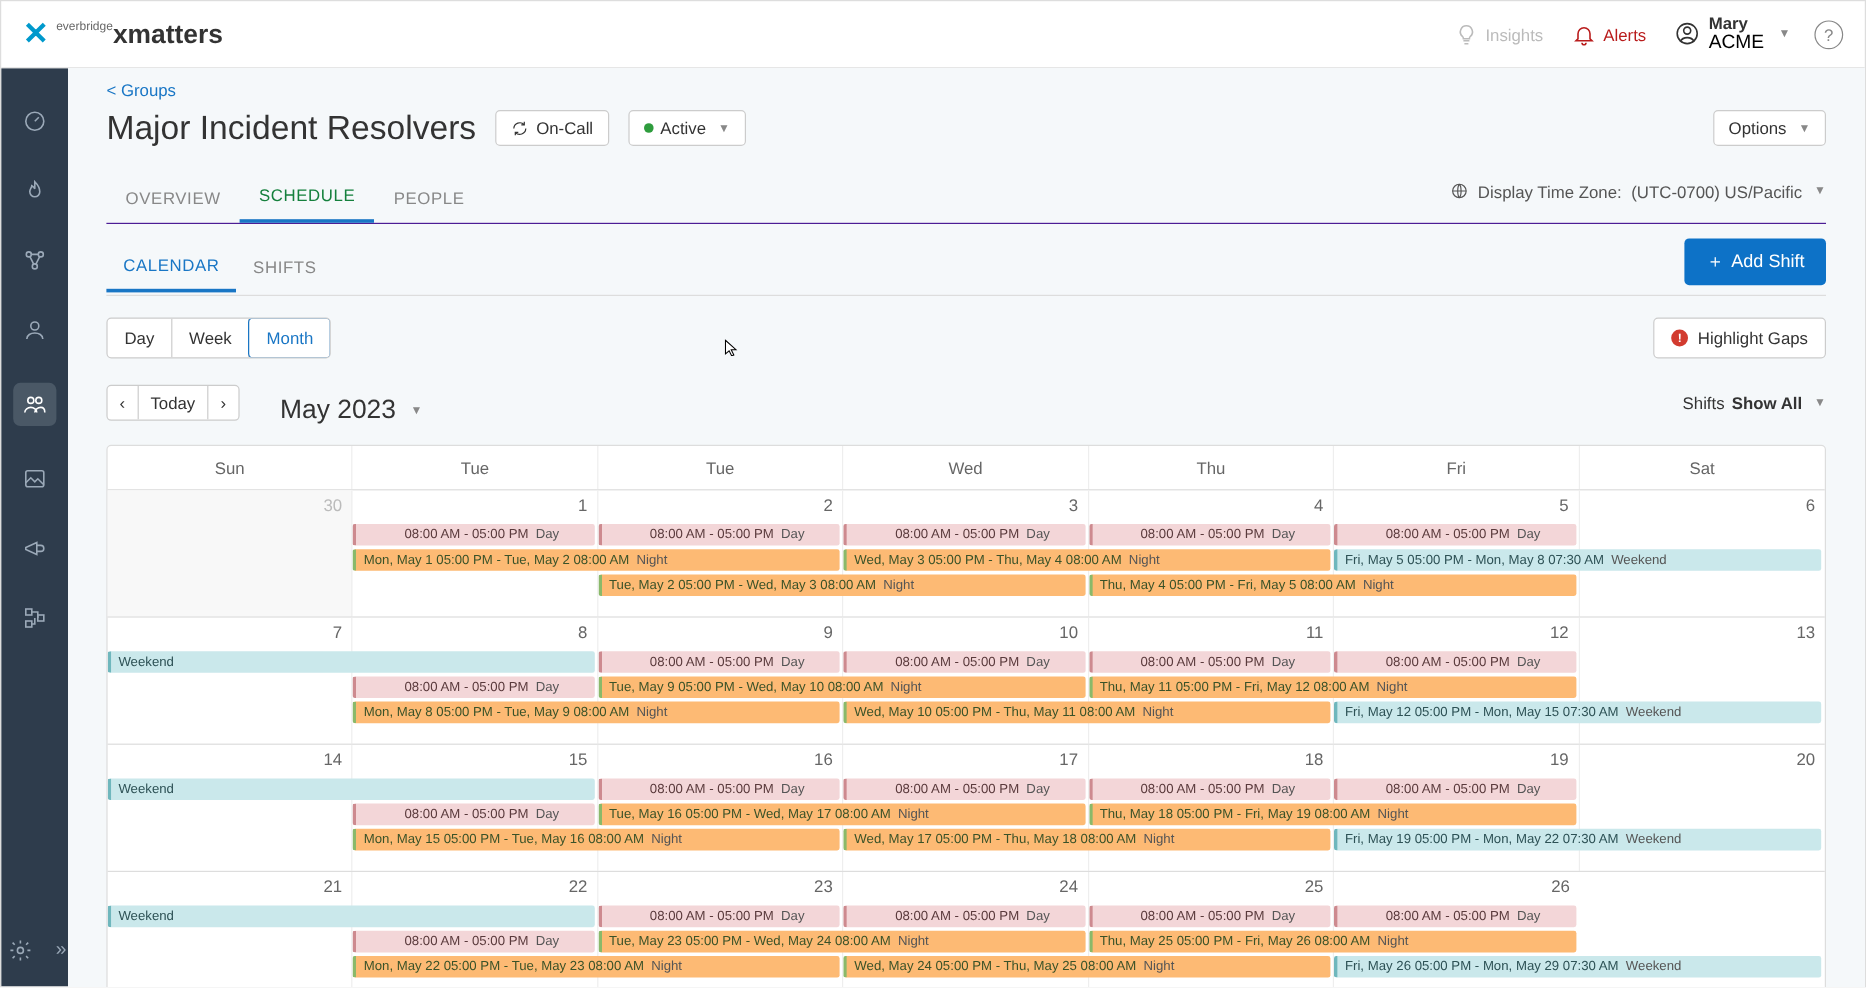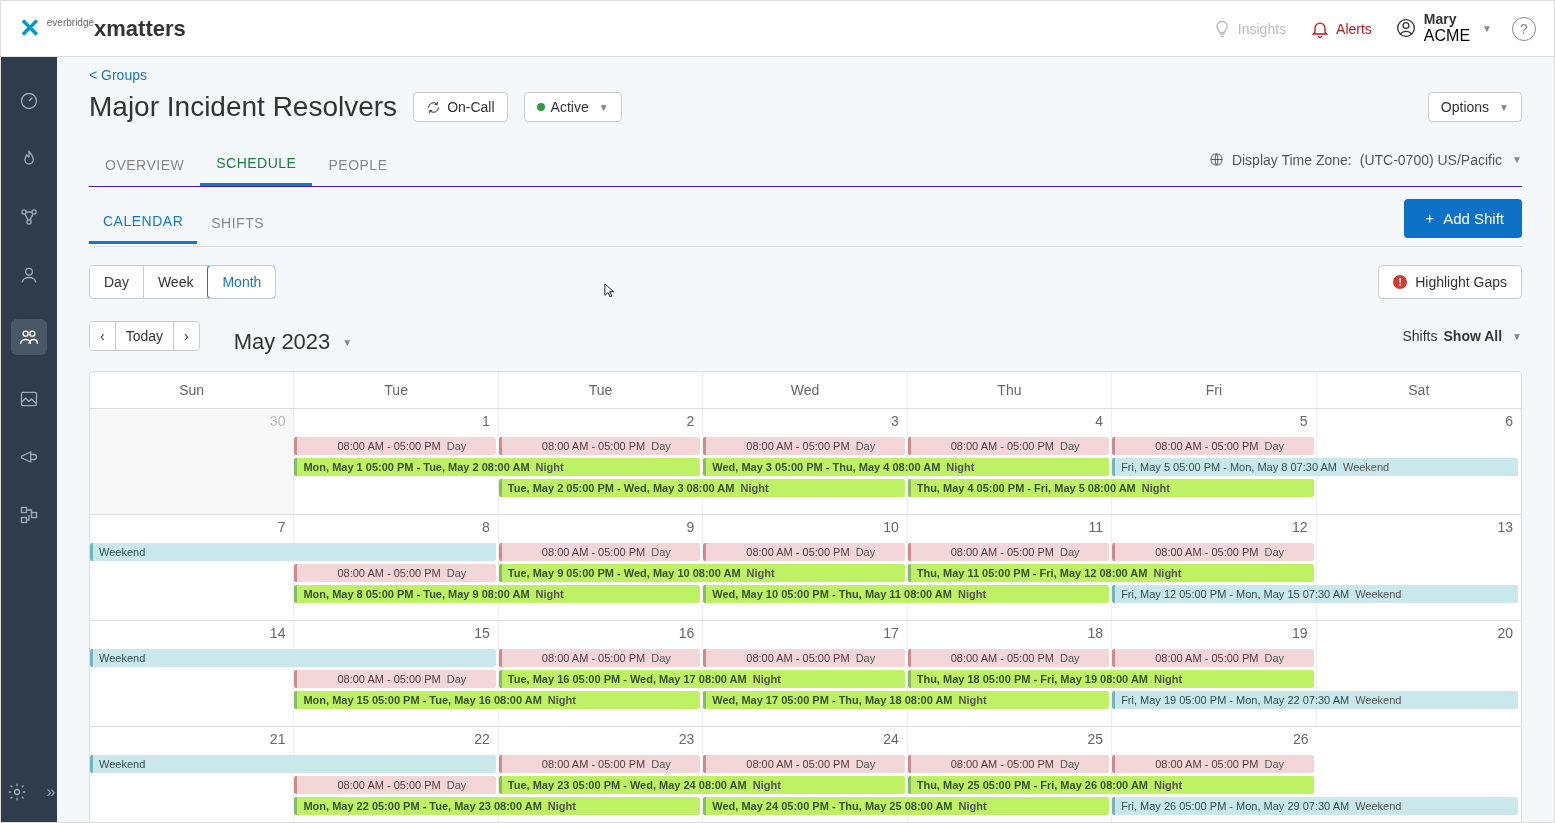--- a/index.html
+++ b/index.html
@@ -69,21 +69,21 @@
 .cal-body { position: relative; }
 .week-row { position: relative; border-top: 1px solid #ddd; height: 106px; }
 .day-grid { position: absolute; inset: 0; display: grid; grid-template-columns: repeat(7, 1fr); }
 .day-cell { border-right: 1px solid #eee; padding: 4px 8px; text-align: right; color: #666; font-size: 14px; }
 .day-cell:last-child { border-right: none; }
 .day-cell.dim { background: #f8f8f8; color: #bbb; }
 .events { position: absolute; left: 0; right: 0; top: 28px; }
 .event { position: absolute; height: 18px; font-size: 11px; padding: 1px 6px; border-radius: 2px; white-space: nowrap; overflow: hidden; cursor: pointer; display: flex; align-items: center; gap: 6px; }
 .event .lbl2 { color: #555; }
 .ev-pink { background: #f3d6d8; border-left: 3px solid #cd8a8f; color: #5a3a3c; padding-left: 40px; }
-.ev-green { background: #bef264; border-left: 3px solid #8ab96a; color: #3a5228; font-weight: bold; }
+.ev-green { background: #fdba74; border-left: 3px solid #8ab96a; color: #3a5228; }
 .ev-teal { background: #cae8eb; border-left: 3px solid #6fb7bd; color: #2d5155; }
 
 .cursor-arrow { position: absolute; left: 547px; top: 226px; font-size: 16px; color: #000; pointer-events: none; }
 
 svg { width: 20px; height: 20px; stroke: currentColor; fill: none; stroke-width: 1.6; }
 </style>
 </head>
 <body>
 
 <div class="app">

